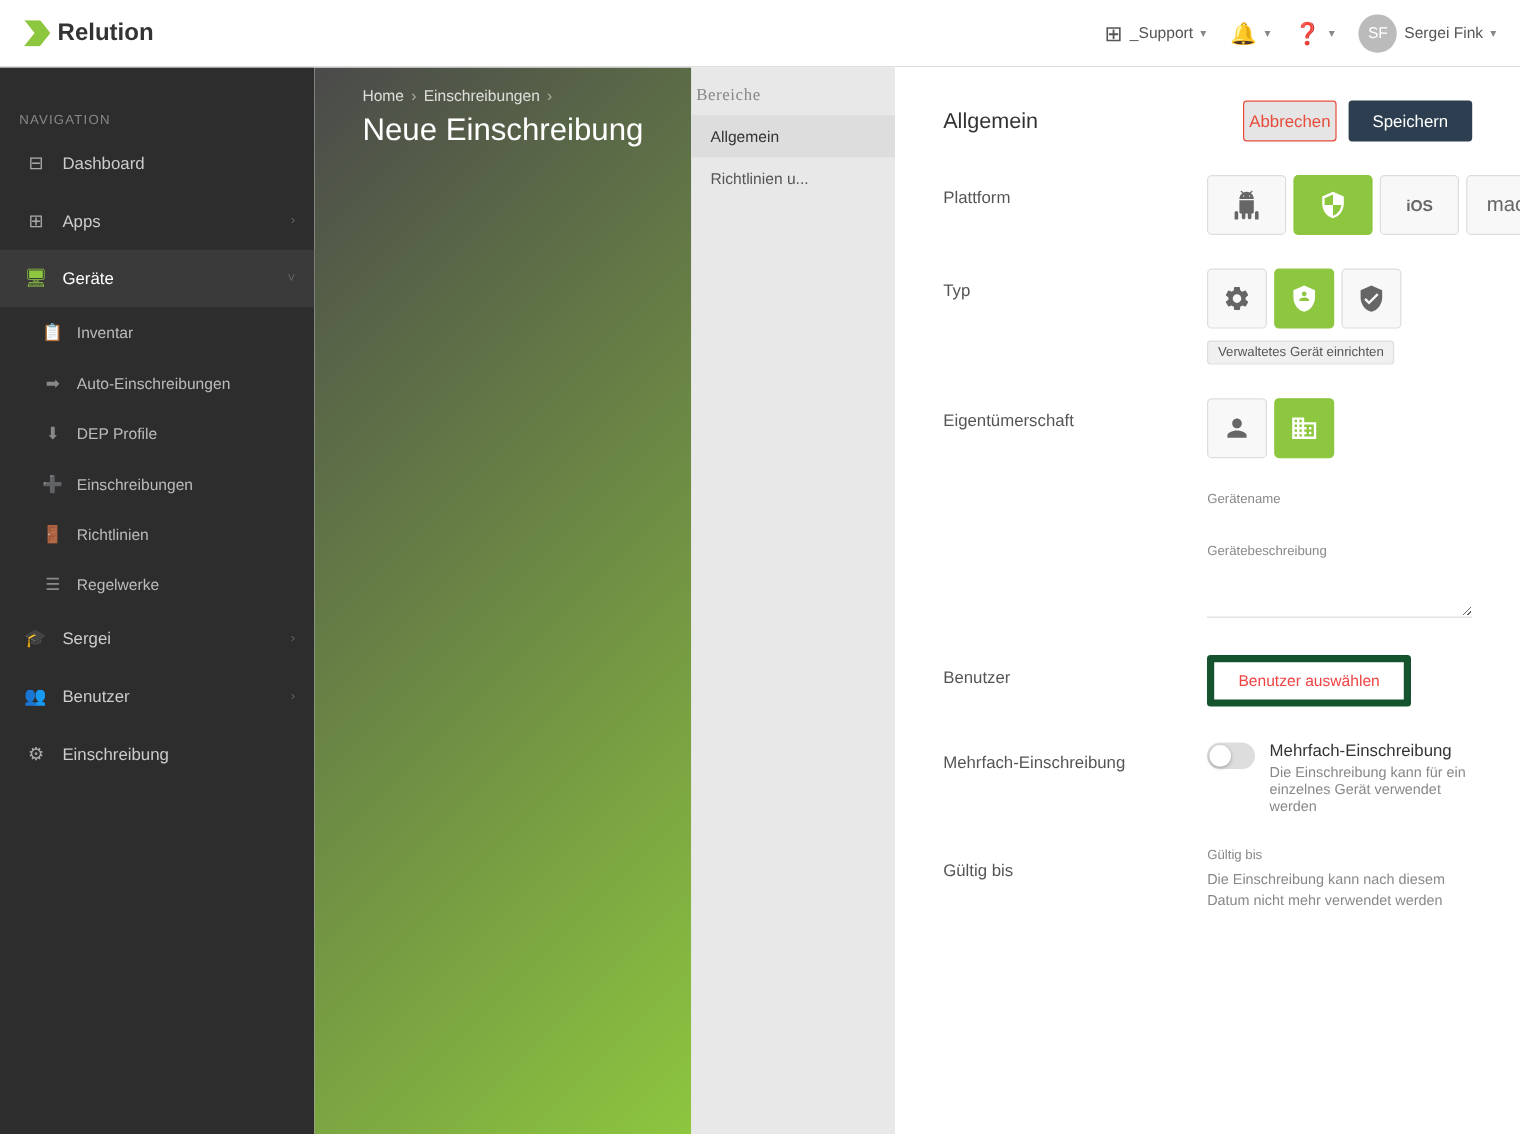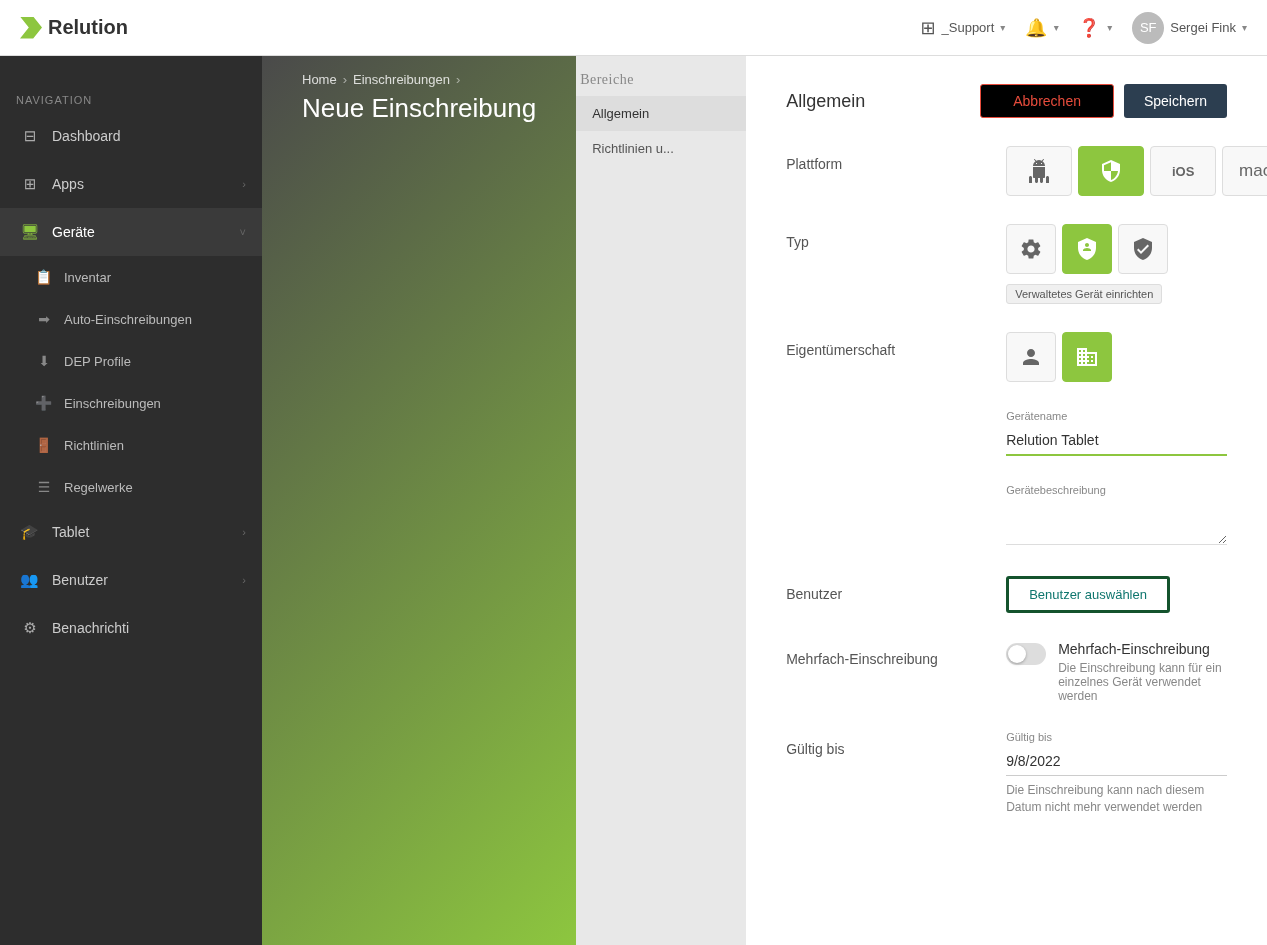--- a/index.html
+++ b/index.html
@@ -189,23 +189,23 @@
     .form-title {
       font-size: 18px;
       font-weight: 400;
       color: #333;
     }
     .form-actions {
       display: flex;
       gap: 10px;
     }
     .btn-cancel {
-      padding: 8px 32px;
+      padding: 8px 4px;
       border: 1px solid #e74c3c;
-      background: #000000;
+      background: #e5e5e5;
       color: #e74c3c;
       border-radius: 3px;
       cursor: pointer;
       font-size: 14px;
     }
     .btn-save {
       padding: 8px 20px;
       border: none;
       background: #2c3e50;
       color: #fff;
@@ -337,23 +337,23 @@
       color: #333;
       outline: none;
       background: transparent;
       resize: vertical;
       min-height: 40px;
     }
 
     
     .benutzer-btn {
       padding: 8px 20px;
-      border: 3px solid #14532d;
+      border: 6px solid #14532d;
       background: #fff;
-      color: #0f766e;
+      color: #ef4444;
       border-radius: 3px;
       cursor: pointer;
       font-size: 13px;
       text-align: right;
     }
 
     
     .toggle-row {
       display: flex;
       align-items: flex-start;
@@ -489,35 +489,35 @@
     <div class="sidebar-subitem">
       <div class="left">
         <div class="icon-box">☰</div>
         <span>Regelwerke</span>
       </div>
     </div>
 
     <div class="sidebar-item">
       <div class="left">
         <div class="icon-box">🎓</div>
-        <span>Tablet</span>
+        <span>Sergei</span>
       </div>
       <span class="chevron-right">›</span>
     </div>
     <div class="sidebar-item">
       <div class="left">
         <div class="icon-box">👥</div>
         <span>Benutzer</span>
       </div>
       <span class="chevron-right">›</span>
     </div>
     <div class="sidebar-item">
       <div class="left">
         <div class="icon-box">⚙</div>
-        <span>Benachrichti</span>
+        <span>Einschreibung</span>
       </div>
     </div>
   </div>
 
   <div class="content-area">
     <div class="header-band">
       <div class="breadcrumb">
         <span>Home</span>
         <span class="sep">›</span>
         <span>Einschreibungen</span>
@@ -621,21 +621,20 @@
               </div>
             </div>
           </div>
         </div>
 
         <div class="form-row">
           <div class="form-row-label"></div>
           <div class="form-row-content">
             <div class="form-input-group">
               <div class="input-label">Gerätename</div>
-              <input class="form-input" type="text" value="Relution Tablet" style="">
             </div>
           </div>
         </div>
 
         <div class="form-row">
           <div class="form-row-label"></div>
           <div class="form-row-content">
             <div class="form-input-group">
               <div class="input-label">Gerätebeschreibung</div>
               <textarea class="form-textarea" rows="2" style=""></textarea>
@@ -663,21 +662,20 @@
               </div>
             </div>
           </div>
         </div>
 
         <div class="form-row">
           <div class="form-row-label">Gültig bis</div>
           <div class="form-row-content">
             <div class="date-input-group">
               <div class="date-label">Gültig bis</div>
-              <div class="date-val">9/8/2022</div>
               <div class="date-hint">Die Einschreibung kann nach diesem Datum nicht mehr verwendet werden</div>
             </div>
           </div>
         </div>
 
       </div>
     </div>
   </div>
 </div>
 

